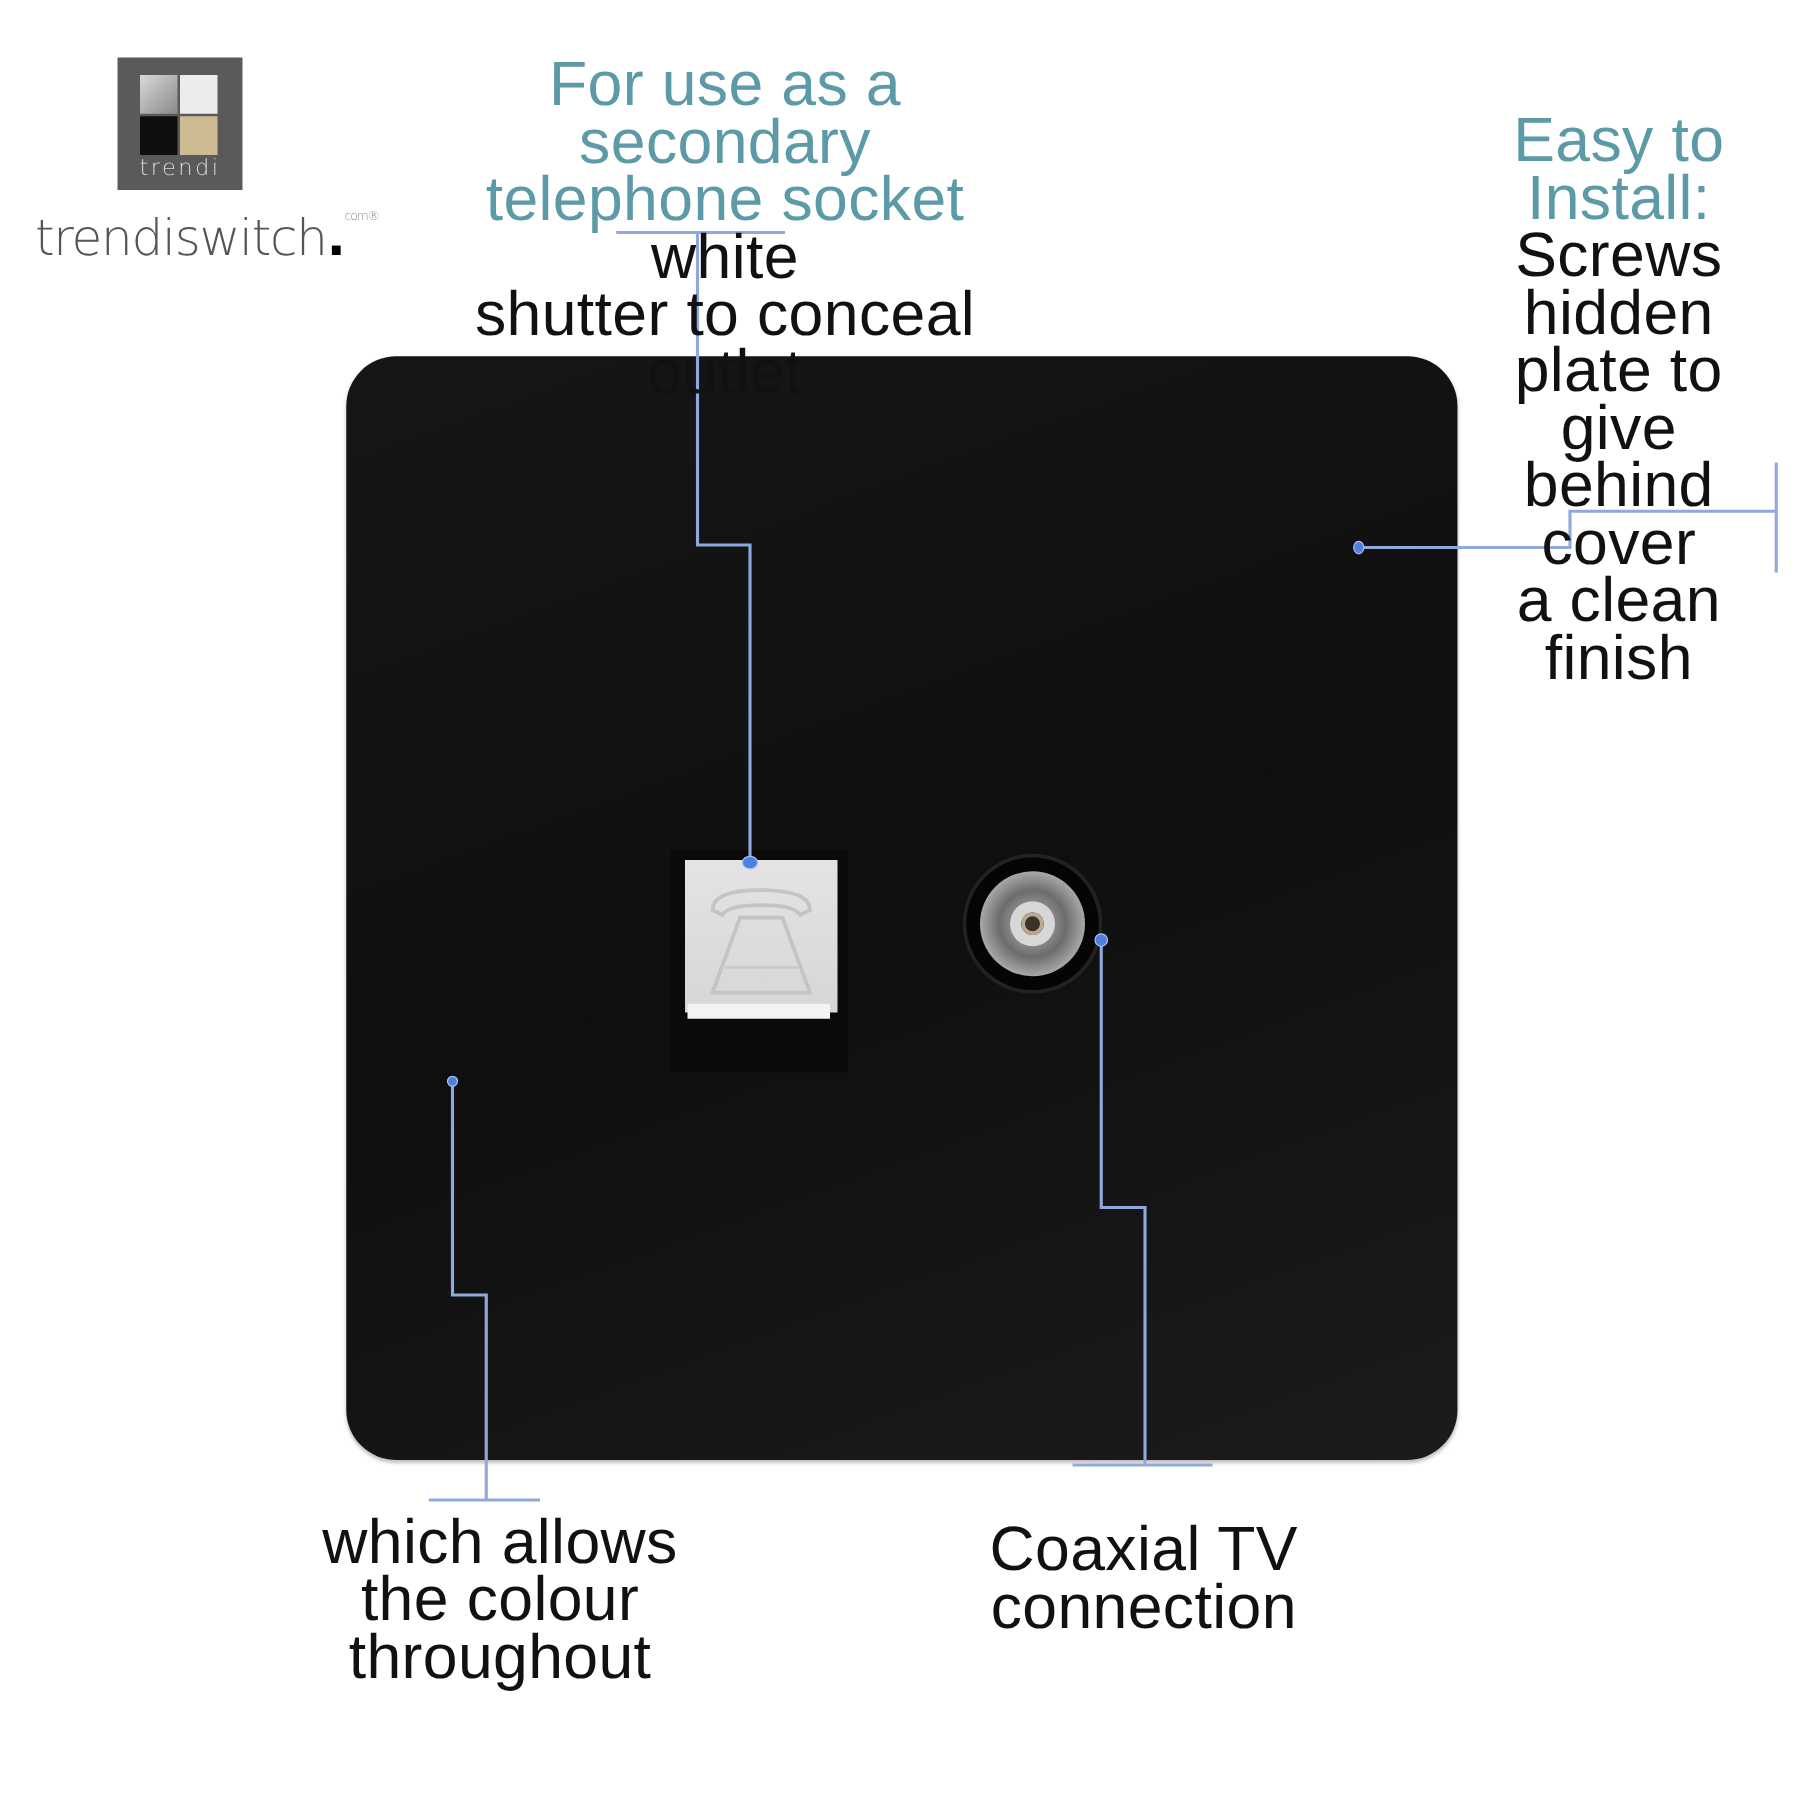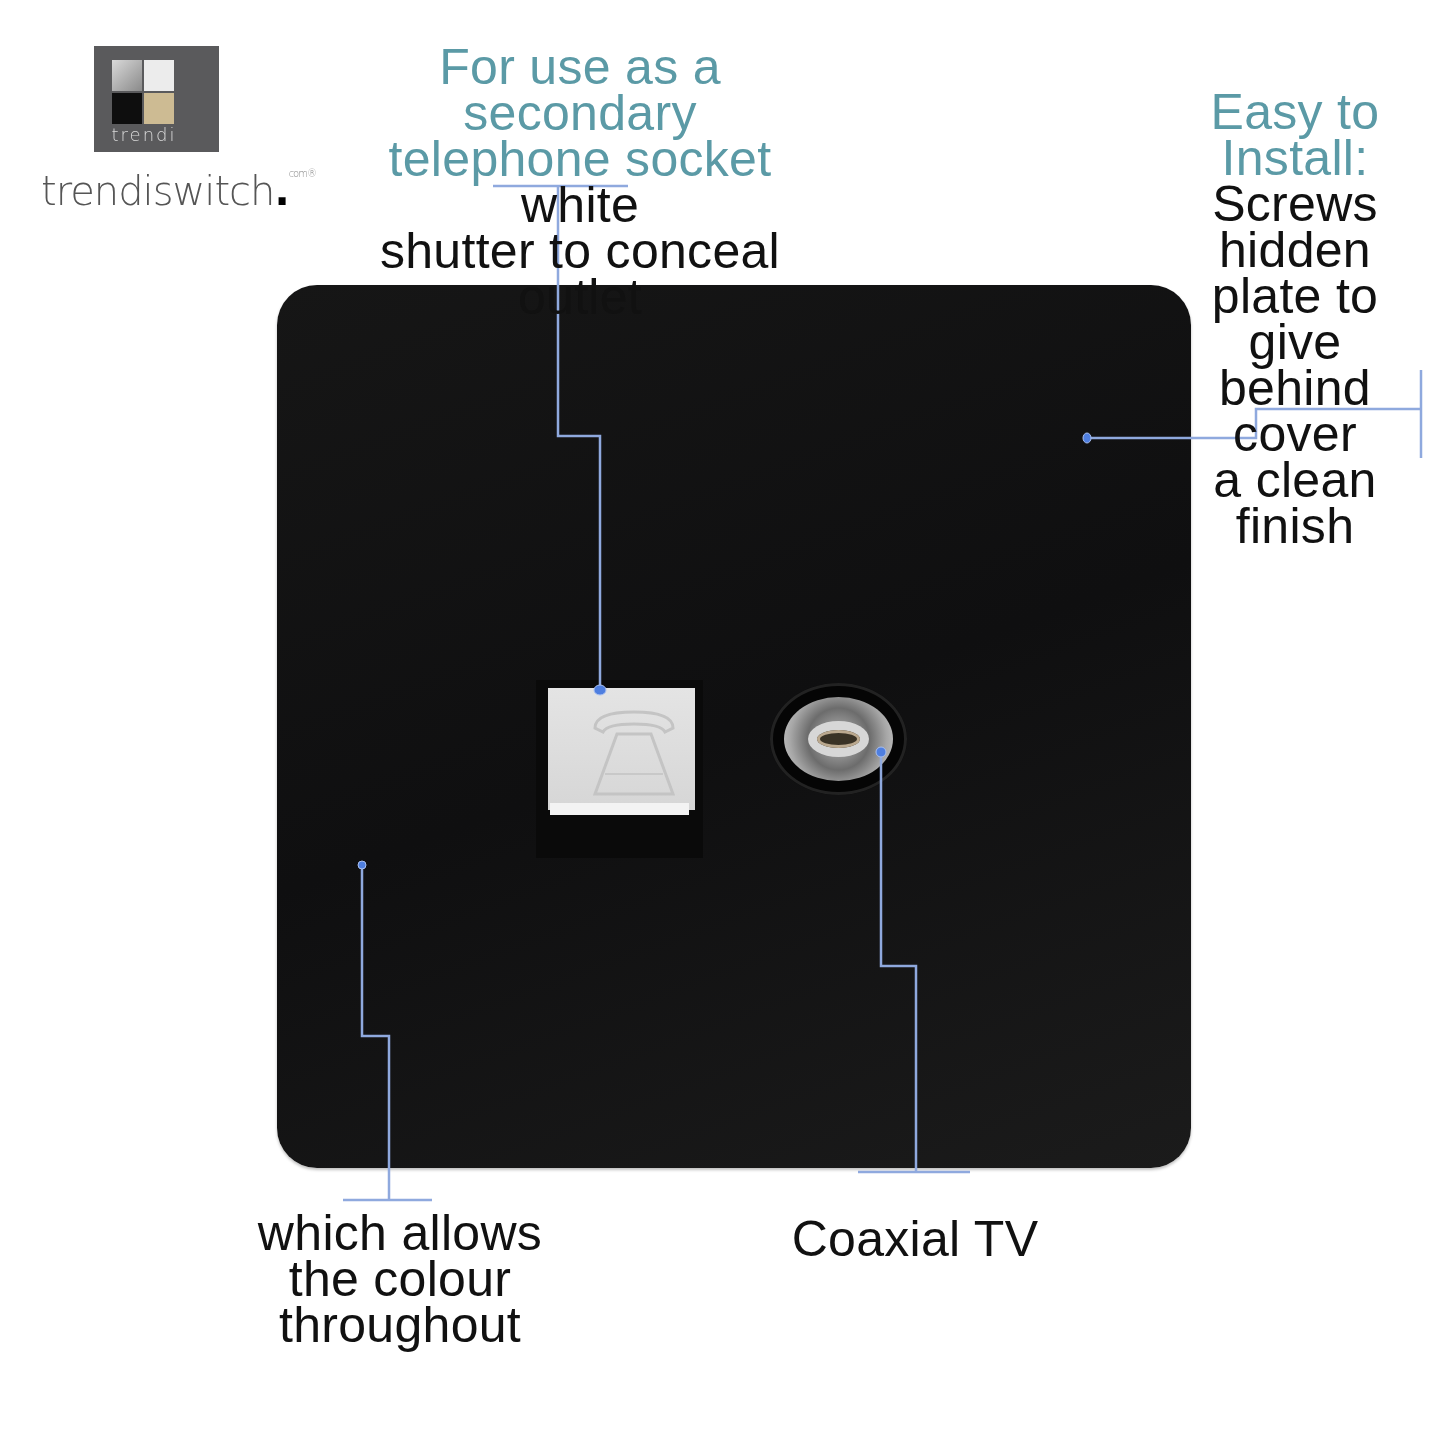--- a/index.html
+++ b/index.html
@@ -1,23 +1,23 @@
 <!DOCTYPE html>
 <html><head>
 <meta charset="utf-8">
 <style>
   html, body { margin:0; padding:0; background:#ffffff; }
   body { width:1445px; height:1445px; position:relative; overflow:hidden; font-family:"Liberation Sans", "DejaVu Sans", sans-serif; }
-  .abs { position:absolute;padding-left:25px; }
+  .abs { position:absolute; }
   .caption { position:absolute; text-align:center; font-size:50px; line-height:46px; color:#111; letter-spacing:0.3px; }
   .accent { color:#5b9aa6; }
   .logo-box { left:94px; top:46px; width:100px; height:106px; background:#5a5a5c; }
   .logo-tile { position:absolute; width:30px; height:31px; }
   .logo-word { position:absolute; left:0; width:100px; top:78px; text-align:center; color:#d8d8d8; font-size:18px; letter-spacing:2px; font-family:"DejaVu Sans", sans-serif; font-weight:200; }
-  .brand { left:16px; top:168px; font-size:40px; color:#555; font-family:"DejaVu Sans", sans-serif; font-weight:200; letter-spacing:-1px; }
+  .brand { left:28px; top:168px; font-size:40px; color:#555; font-family:"DejaVu Sans", sans-serif; font-weight:200; letter-spacing:-1px; }
   .brand sup { font-size:10px; color:#888; vertical-align:top; }
   .plate { left:277px; top:285px; width:889px; height:883px; border-radius:40px; background:linear-gradient(160deg,#161616 0%,#0f0f10 50%,#1b1b1b 100%); box-shadow: 0 2px 3px rgba(0,0,0,0.25); }
   .rj-frame { left:536px; top:680px; width:142px; height:178px; background:#0a0a0a; }
   .rj-shutter { left:548px; top:688px; width:122px; height:122px; background:linear-gradient(180deg,#e4e4e4,#d6d6d6); }
   .rj-lip { left:550px; top:803px; width:114px; height:12px; background:#f3f3f3; }
   .coax-outer { left:770px; top:683px; width:112px; height:112px; border-radius:50%; background:#050505; box-shadow: inset 0 0 0 3px #222; }
   .coax-ring { left:784px; top:697px; width:84px; height:84px; border-radius:50%; background:radial-gradient(circle,#bdbdbd 0%,#6c6c6c 45%,#a7a7a7 70%,#d8d8d8 100%); }
   .coax-inner { left:808px; top:721px; width:36px; height:36px; border-radius:50%; background:#d7d7d7; }
   .coax-pin { left:817px; top:730px; width:18px; height:18px; border-radius:50%; background:#3a3326; box-shadow: inset 0 0 0 3px #bba98f; }
   svg.lines { position:absolute; left:0; top:0; }
@@ -91,13 +91,14 @@
 </div>
 
 <div class="caption" style="left:250px; top:1210px; width:300px;">
   <div>which allows</div>
   <div>the colour</div>
   <div>throughout</div>
 </div>
 
 <div class="caption" style="left:780px; top:1216px; width:270px;">
   <div>Coaxial TV</div>
+  <div>connection</div>
 </div>
 
 </body></html>

